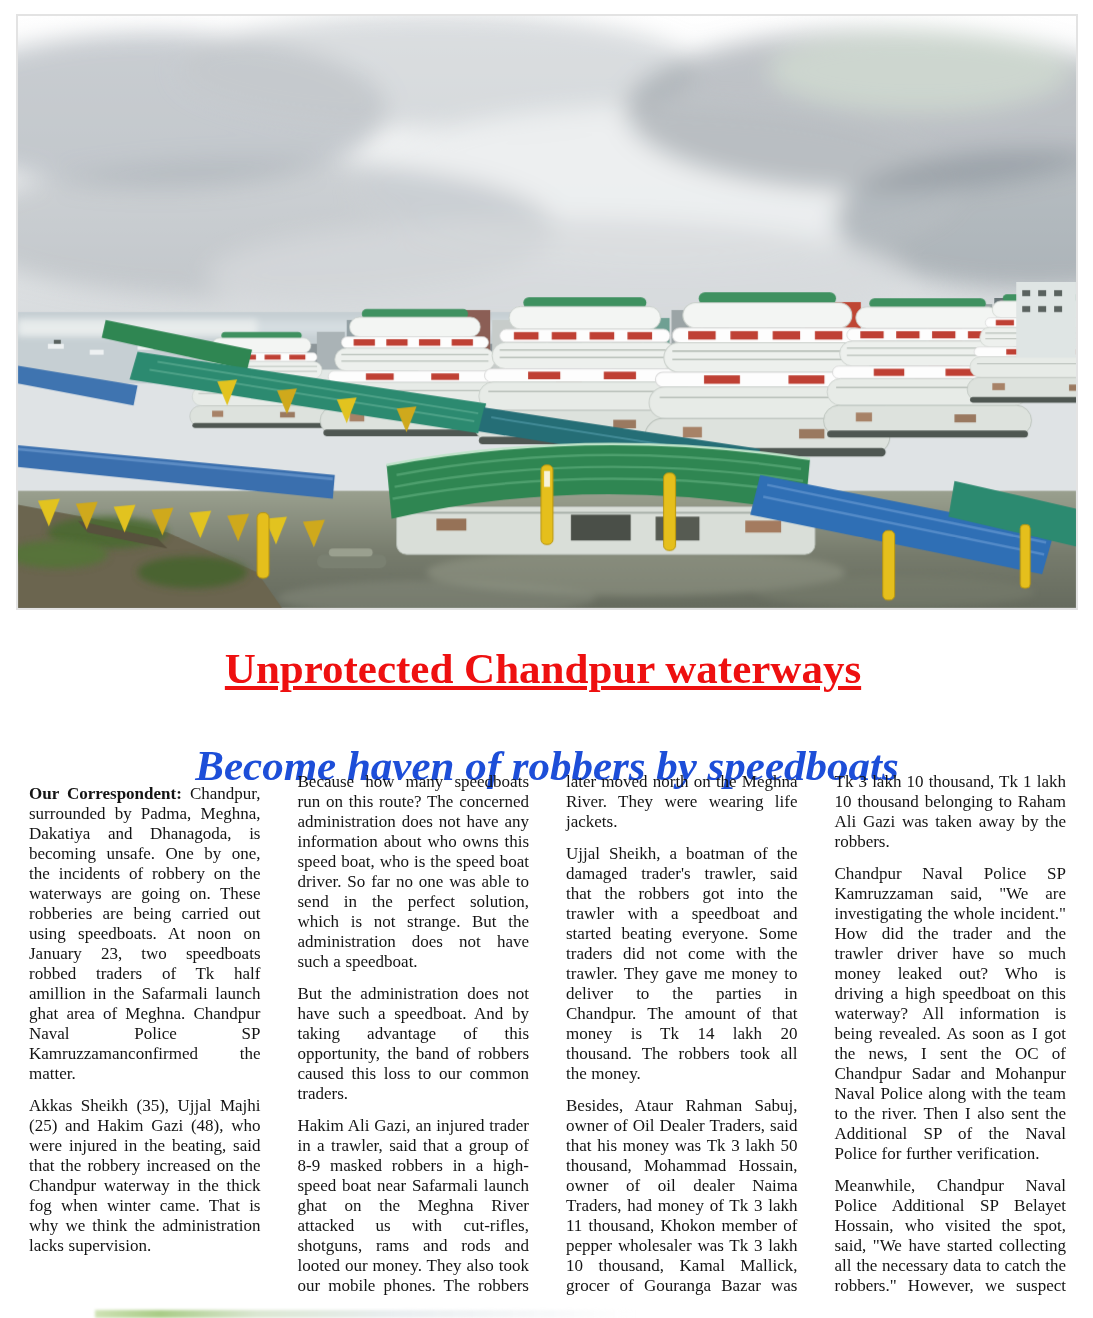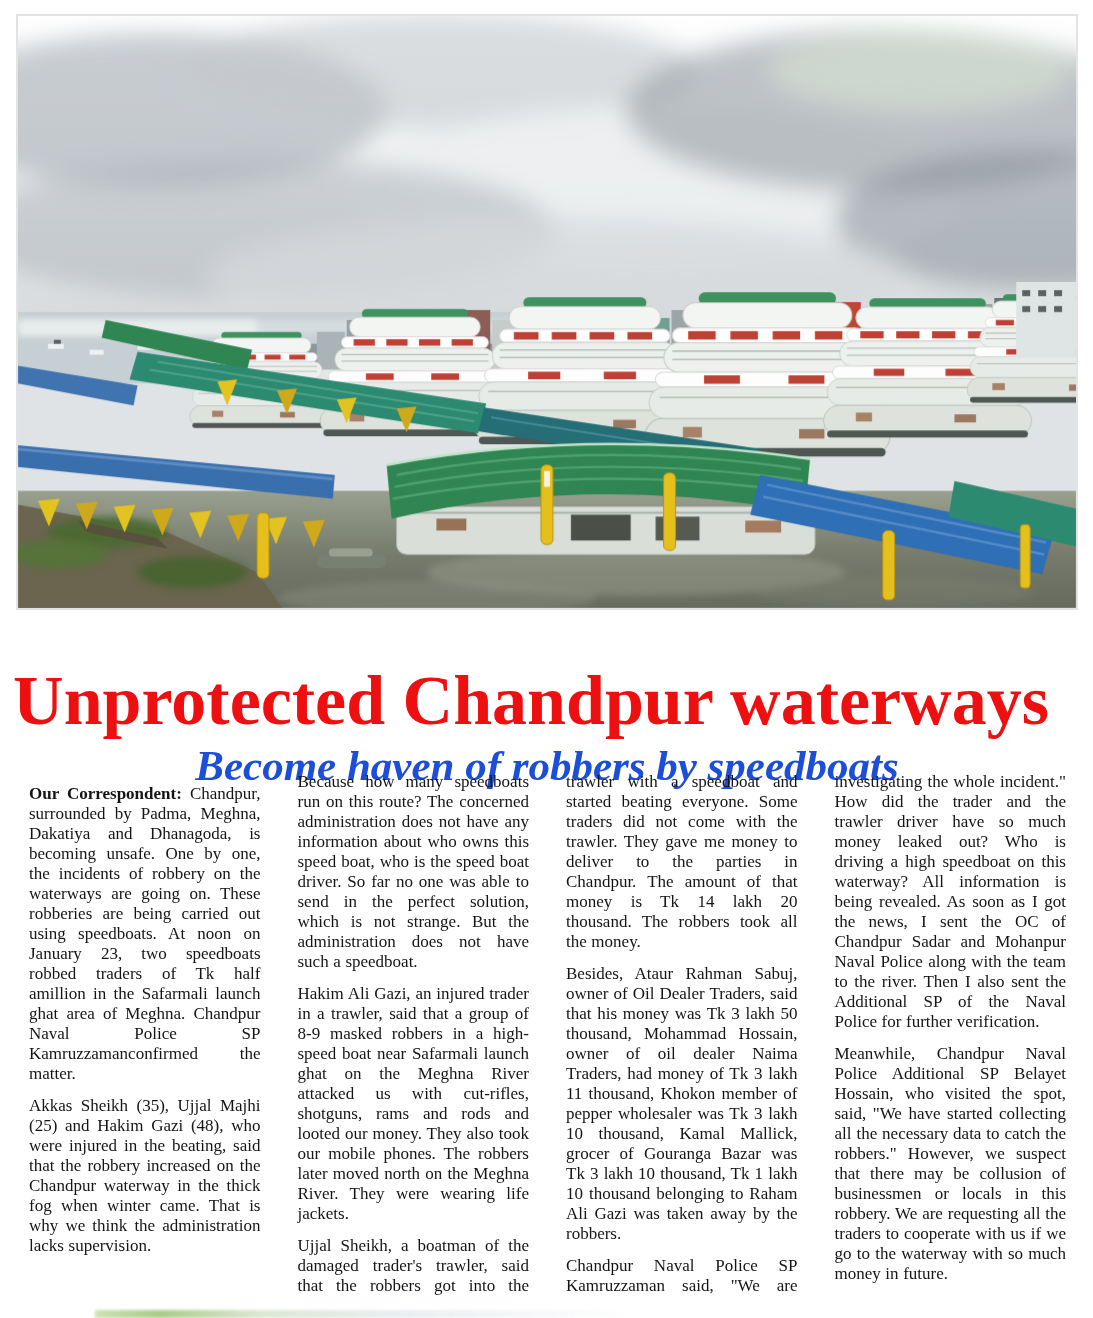--- a/index.html
+++ b/index.html
@@ -5,25 +5,25 @@
   html,body{margin:0;padding:0;background:#ffffff;}
   body{width:1093px;height:1318px;position:relative;font-family:"Liberation Serif",serif;color:#141414;overflow:hidden;}
 
   .photo-frame{
     position:absolute;left:16px;top:14px;width:1062px;height:596px;
     border:2px solid #e3e3e3;box-sizing:border-box;background:#dfe3e5;overflow:hidden;
   }
   .photo-frame svg{display:block;width:100%;height:100%;}
 
   .headline{
-    position:absolute;left:0;top:618px;width:1062px;
+    position:absolute;left:12px;top:618px;width:1062px;
     text-align:center;
     font-family:"Liberation Serif",serif;font-weight:bold;
-    font-size:70px;line-height:1.04;letter-spacing:0px;
-    color:#ee1010;white-space:nowrap;
+    font-size:43px;line-height:1.04;letter-spacing:0px;
+    color:#ee1010;white-space:nowrap;text-decoration:underline;
   }
   .subheadline{
     position:absolute;left:16px;top:706px;width:1062px;
     text-align:center;font-family:"Liberation Serif",serif;
     font-style:italic;font-size:43px;line-height:1.1;color:#1d4ed8;white-space:nowrap;
   }
 
   .article{
     position:absolute;left:17px;top:772px;width:1061px;height:534px;
     column-count:4;column-gap:13px;column-fill:auto;
@@ -254,20 +254,21 @@
 </svg>
 </figure>
 
 <h1 class="headline">Unprotected Chandpur waterways</h1>
 <h2 class="subheadline">Become haven of robbers by speedboats</h2>
 
 <div class="article">
     <p><b>Our Correspondent: </b>Chandpur, surrounded by Padma, Meghna, Dakatiya and Dhanagoda, is becoming unsafe. One by one, the incidents of robbery on the waterways are going on. These robberies are being carried out using speedboats. At noon on January 23, two speedboats robbed traders of Tk half amillion in the Safarmali launch ghat area of Meghna. Chandpur Naval Police SP Kamruzzamanconfirmed the matter.</p>
     <p>Akkas Sheikh (35), Ujjal Majhi (25) and Hakim Gazi (48), who were injured in the beating, said that the robbery increased on the Chandpur waterway in the thick fog when winter came. That is why we think the administration lacks supervision.</p>
     <p>Because how many speedboats run on this route? The concerned administration does not have any information about who owns this speed boat, who is the speed boat driver. So far no one was able to send in the perfect solution, which is not strange. But the administration does not have such a speedboat.</p>
+    <p>But the administration does not have such a speedboat. And by taking advantage of this opportunity, the band of robbers caused this loss to our common traders.</p>
     <p>Hakim Ali Gazi, an injured trader in a trawler, said that a group of 8-9 masked robbers in a high-speed boat near Safarmali launch ghat on the Meghna River attacked us with cut-rifles, shotguns, rams and rods and looted our money. They also took our mobile phones. The robbers later moved north on the Meghna River. They were wearing life jackets.</p>
     <p>Ujjal Sheikh, a boatman of the damaged trader's trawler, said that the robbers got into the trawler with a speedboat and started beating everyone. Some traders did not come with the trawler. They gave me money to deliver to the parties in Chandpur. The amount of that money is Tk 14 lakh 20 thousand. The robbers took all the money.</p>
     <p>Besides, Ataur Rahman Sabuj, owner of Oil Dealer Traders, said that his money was Tk 3 lakh 50 thousand, Mohammad Hossain, owner of oil dealer Naima Traders, had money of Tk 3 lakh 11 thousand, Khokon member of pepper wholesaler was Tk 3 lakh 10 thousand, Kamal Mallick, grocer of Gouranga Bazar was Tk 3 lakh 10 thousand, Tk 1 lakh 10 thousand belonging to Raham Ali Gazi was taken away by the robbers.</p>
     <p>Chandpur Naval Police SP Kamruzzaman said, "We are investigating the whole incident." How did the trader and the trawler driver have so much money leaked out? Who is driving a high speedboat on this waterway? All information is being revealed. As soon as I got the news, I sent the OC of Chandpur Sadar and Mohanpur Naval Police along with the team to the river. Then I also sent the Additional SP of the Naval Police for further verification.</p>
     <p>Meanwhile, Chandpur Naval Police Additional SP Belayet Hossain, who visited the spot, said, "We have started collecting all the necessary data to catch the robbers." However, we suspect that there may be collusion of businessmen or locals in this robbery. We are requesting all the traders to cooperate with us if we go to the waterway with so much money in future.</p>
   </div>
 
 <div class="bottom-sliver"></div>
 
 </body></html>

